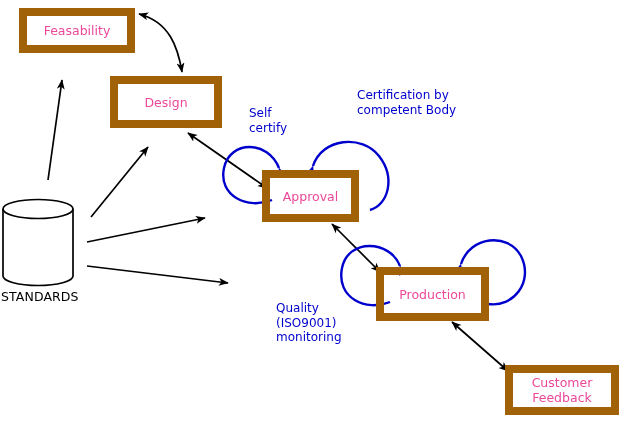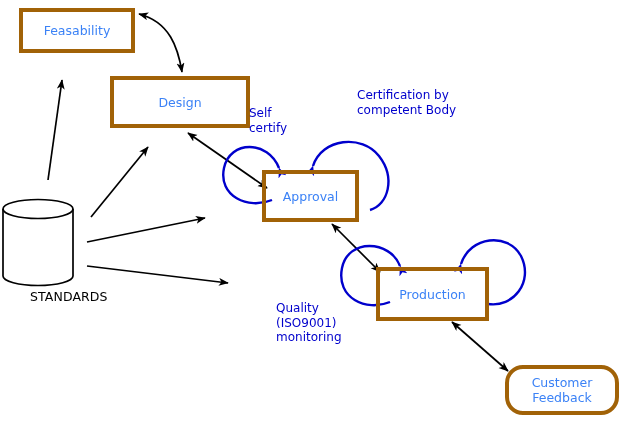--- a/index.html
+++ b/index.html
@@ -6,25 +6,25 @@
   #canvas{
     position:relative;
     width:633px;height:421px;
     background:#ffffff;
     overflow:hidden;
     font-family:"DejaVu Sans","Liberation Sans",sans-serif;
   }
   #canvas svg{position:absolute;left:0;top:0;width:633px;height:421px;}
   .node-box{
     position:absolute;
-    border:4px solid #a16207;
+    border:8px solid #a16207;
     background:transparent;
     display:flex;align-items:center;justify-content:center;
     text-align:center;
-    color:#3b82f6;
+    color:#ec4899;
     font-size:12.5px;
     line-height:15px;
     box-sizing:border-box;
   }
   .node-label{pointer-events:none;white-space:pre-line;}
   .db-label{
     position:absolute;
     color:#000000;
     font-size:12.5px;
     letter-spacing:0.1px;
@@ -85,38 +85,38 @@
 
     <path d="M400,266 C390,240 348,238 342,268 C336,298 366,312 390,302" fill="none" stroke="#0000cc" stroke-width="2.4" marker-start="url(#ah-blue)"></path>
 
     <path d="M461,264 C470,236 508,232 521,256 C534,282 513,308 488,304" fill="none" stroke="#0000cc" stroke-width="2.4" marker-start="url(#ah-blue)"></path>
   </svg>
 
   <div class="node-box" style="left:19px;top:8px;width:116px;height:45px;">
     <span class="node-label">Feasability</span>
   </div>
 
-  <div class="node-box" style="left:110px;top:76px;width:140px;height:52px;">
+  <div class="node-box" style="left:110px;top:76px;width:112px;height:52px;">
     <span class="node-label">Design</span>
   </div>
 
   <div class="node-box" style="left:262px;top:170px;width:97px;height:52px;">
     <span class="node-label">Approval</span>
   </div>
 
   <div class="node-box" style="left:376px;top:267px;width:113px;height:54px;">
     <span class="node-label">Production</span>
   </div>
 
-  <div class="node-box" style="left:505px;top:365px;width:114px;height:50px;border-radius:18px;">
+  <div class="node-box" style="left:505px;top:365px;width:114px;height:50px;">
     <span class="node-label">Customer
 Feedback</span>
   </div>
 
-  <div class="db-label" style="left:1px;top:289px;margin-left:29px;">STANDARDS</div>
+  <div class="db-label" style="left:1px;top:289px;">STANDARDS</div>
 
   <div class="loop-label" style="left:249px;top:106px;">Self
 certify</div>
 
   <div class="loop-label" style="left:357px;top:88px;">Certification by
 competent Body</div>
 
 
   <div class="loop-label" style="left:276px;top:301px;">Quality
 (ISO9001)

